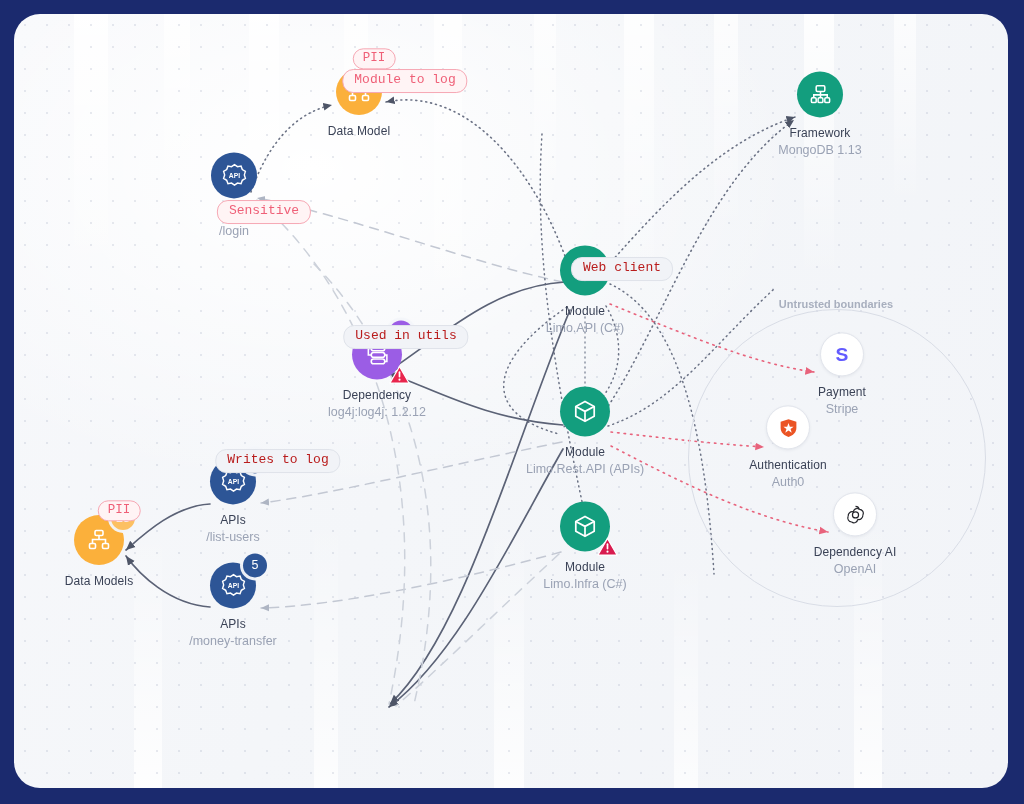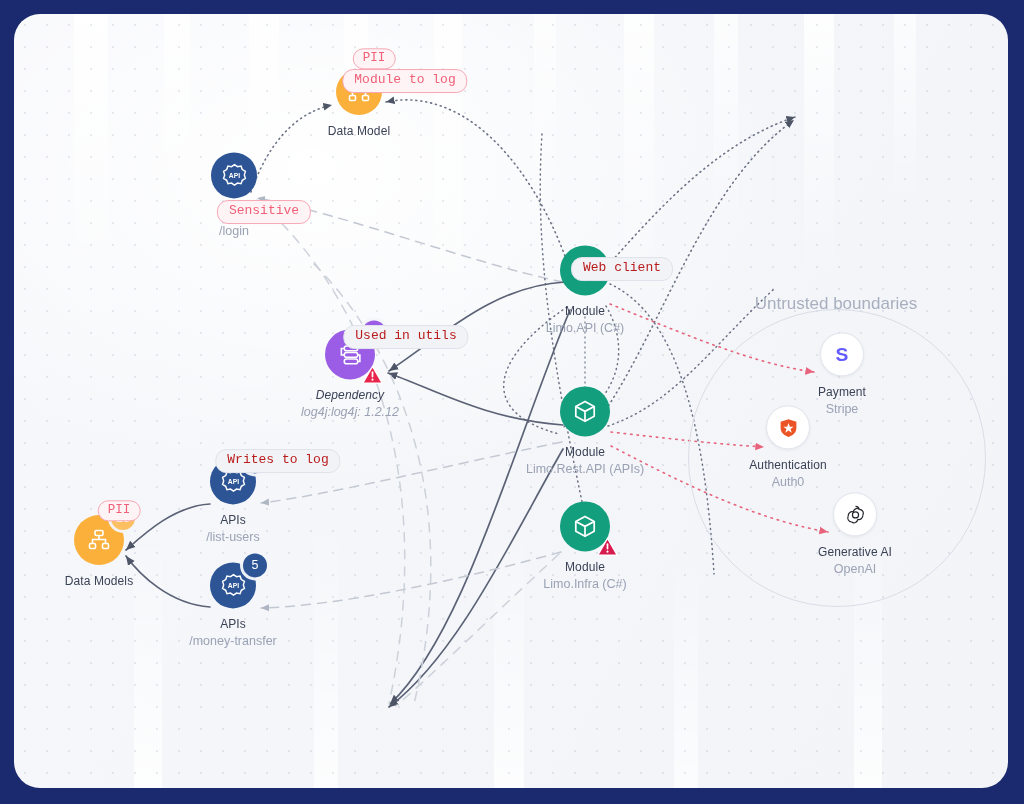--- a/index.html
+++ b/index.html
@@ -176,23 +176,24 @@
   
   .boundary {
     position: absolute;
     transform: translate(-50%, -50%);
     border-radius: 50%;
     border: 1px solid #d9dde6;
   }
   .boundary-cap {
     position: absolute;
     transform: translate(-50%, -50%);
-    font-size: 17px;
+    font-size: 11px;
     color: #a8afbe;
     white-space: nowrap;
+    font-weight: bold;
   }
 </style>
 </head>
 <body>
 
 <div id="frame">
   <div id="canvas">
     <div id="streaks"></div>
     <div id="dots"></div>
 
@@ -270,33 +271,46 @@
       <div class="disc blue">
         <svg width="27" height="27" viewBox="0 0 28 28" fill="none" stroke="#fff" stroke-width="1.5">
           <path d="M14 2.4 l3.1 2.1 3.7-.6 1.3 3.5 3.2 2 -1.1 3.6 1.1 3.6 -3.2 2 -1.3 3.5 -3.7-.6 -3.1 2.1 -3.1-2.1 -3.7 .6 -1.3-3.5 -3.2-2 1.1-3.6 -1.1-3.6 3.2-2 1.3-3.5 3.7 .6 z"></path>
           <text x="14" y="16.6" font-size="7" font-family="Liberation Sans, sans-serif" fill="#fff" stroke="none" text-anchor="middle" font-weight="bold">API</text>
         </svg>
       </div>
       <div class="nlabel">API</div>
       <div class="nsub">/login</div>
     </div>
 
+    <div class="node" style="left:806px; top:101px;">
+      <div class="disc teal">
+        <svg width="23" height="23" viewBox="0 0 24 24" fill="none" stroke="#fff" stroke-width="1.6">
+          <rect x="7.5" y="2.5" width="9" height="6" rx="1.2"></rect>
+          <path d="M12 8.5 v3.5 M5 15 v-3 h14 v3 M12 12 v3"></path>
+          <rect x="2.5" y="15" width="5" height="5" rx="1.2"></rect>
+          <rect x="9.5" y="15" width="5" height="5" rx="1.2"></rect>
+          <rect x="16.5" y="15" width="5" height="5" rx="1.2"></rect>
+        </svg>
+      </div>
+      <div class="nlabel">Framework</div>
+      <div class="nsub">MongoDB 1.13</div>
+    </div>
 
     <div class="node" style="left:571px; top:277px;">
       <div class="disc teal big">
         <svg width="26" height="26" viewBox="0 0 24 24" fill="none" stroke="#fff" stroke-width="1.6" stroke-linejoin="round">
           <path d="M12 2.8 L20.5 7.4 V16.6 L12 21.2 L3.5 16.6 V7.4 Z"></path>
           <path d="M3.5 7.4 L12 12 L20.5 7.4 M12 12 V21.2"></path>
         </svg>
       </div>
       <div class="nlabel">Module</div>
       <div class="nsub">Limo.API (C#)</div>
     </div>
 
-    <div class="node" style="left:336px; top:361px;font-style:italic;">
+    <div class="node" style="left:363px; top:361px;">
       <div class="disc purple big">
         <svg width="25" height="25" viewBox="0 0 24 24" fill="none" stroke="#fff" stroke-width="1.5">
           <rect x="6" y="3.5" width="13" height="4.5" rx="2.2"></rect>
           <rect x="6" y="9.8" width="13" height="4.5" rx="2.2"></rect>
           <rect x="6" y="16" width="13" height="4.5" rx="2.2"></rect>
           <path d="M6 5.8 H3.2 v6.3 h2.8 M19 12.1 h2 v6.2 h-2"></path>
         </svg>
         <div class="badge purple-b">5</div>
         <div class="warn">
           <svg width="21" height="19" viewBox="0 0 22 20">
@@ -403,21 +417,21 @@
         <svg width="23" height="23" viewBox="0 0 24 24" fill="none" stroke="#23242a" stroke-width="1.25">
           <path d="M12 3.1 a4 4 0 0 1 3.9 3.1 M15.9 6.2 a4 4 0 0 1 3.6 1.9 a4 4 0 0 1 .1 4.1"></path>
           <path d="M19.6 12.2 a4 4 0 0 1 -1.4 3.6 a4 4 0 0 1 -3.9 .9"></path>
           <path d="M14.3 16.7 a4 4 0 0 1 -2.3 3.2 a4 4 0 0 1 -4-.5"></path>
           <path d="M8 19.4 a4 4 0 0 1 -3.5-2 a4 4 0 0 1 -.1-4"></path>
           <path d="M4.4 13.4 a4 4 0 0 1 1.4-3.6 a4 4 0 0 1 3.9-.9"></path>
           <path d="M9.7 8.9 a4 4 0 0 1 2.3-3.2 a4 4 0 0 1 4 .5"></path>
           <circle cx="12" cy="12" r="3.2"></circle>
         </svg>
       </div>
-      <div class="nlabel">Generative AI</div>
+      <div class="nlabel">Dependency AI</div>
       <div class="nsub">OpenAI</div>
     </div>
 
     <div class="pill red tiny" style="left:360px; top:45px;">PII</div>
     <div class="pill red" style="left:391px; top:67px;">Module to log</div>
     <div class="pill red" style="left:250px; top:158px;margin-top:40px;">Sensitive</div>
     <div class="pill gray" style="left:608px; top:255px;">Web client</div>
     <div class="pill gray" style="left:392px; top:323px;">Used in utils</div>
     <div class="pill gray" style="left:264px; top:447px;">Writes to log</div>
     <div class="pill red tiny" style="left:105px; top:497px;">PII</div>

